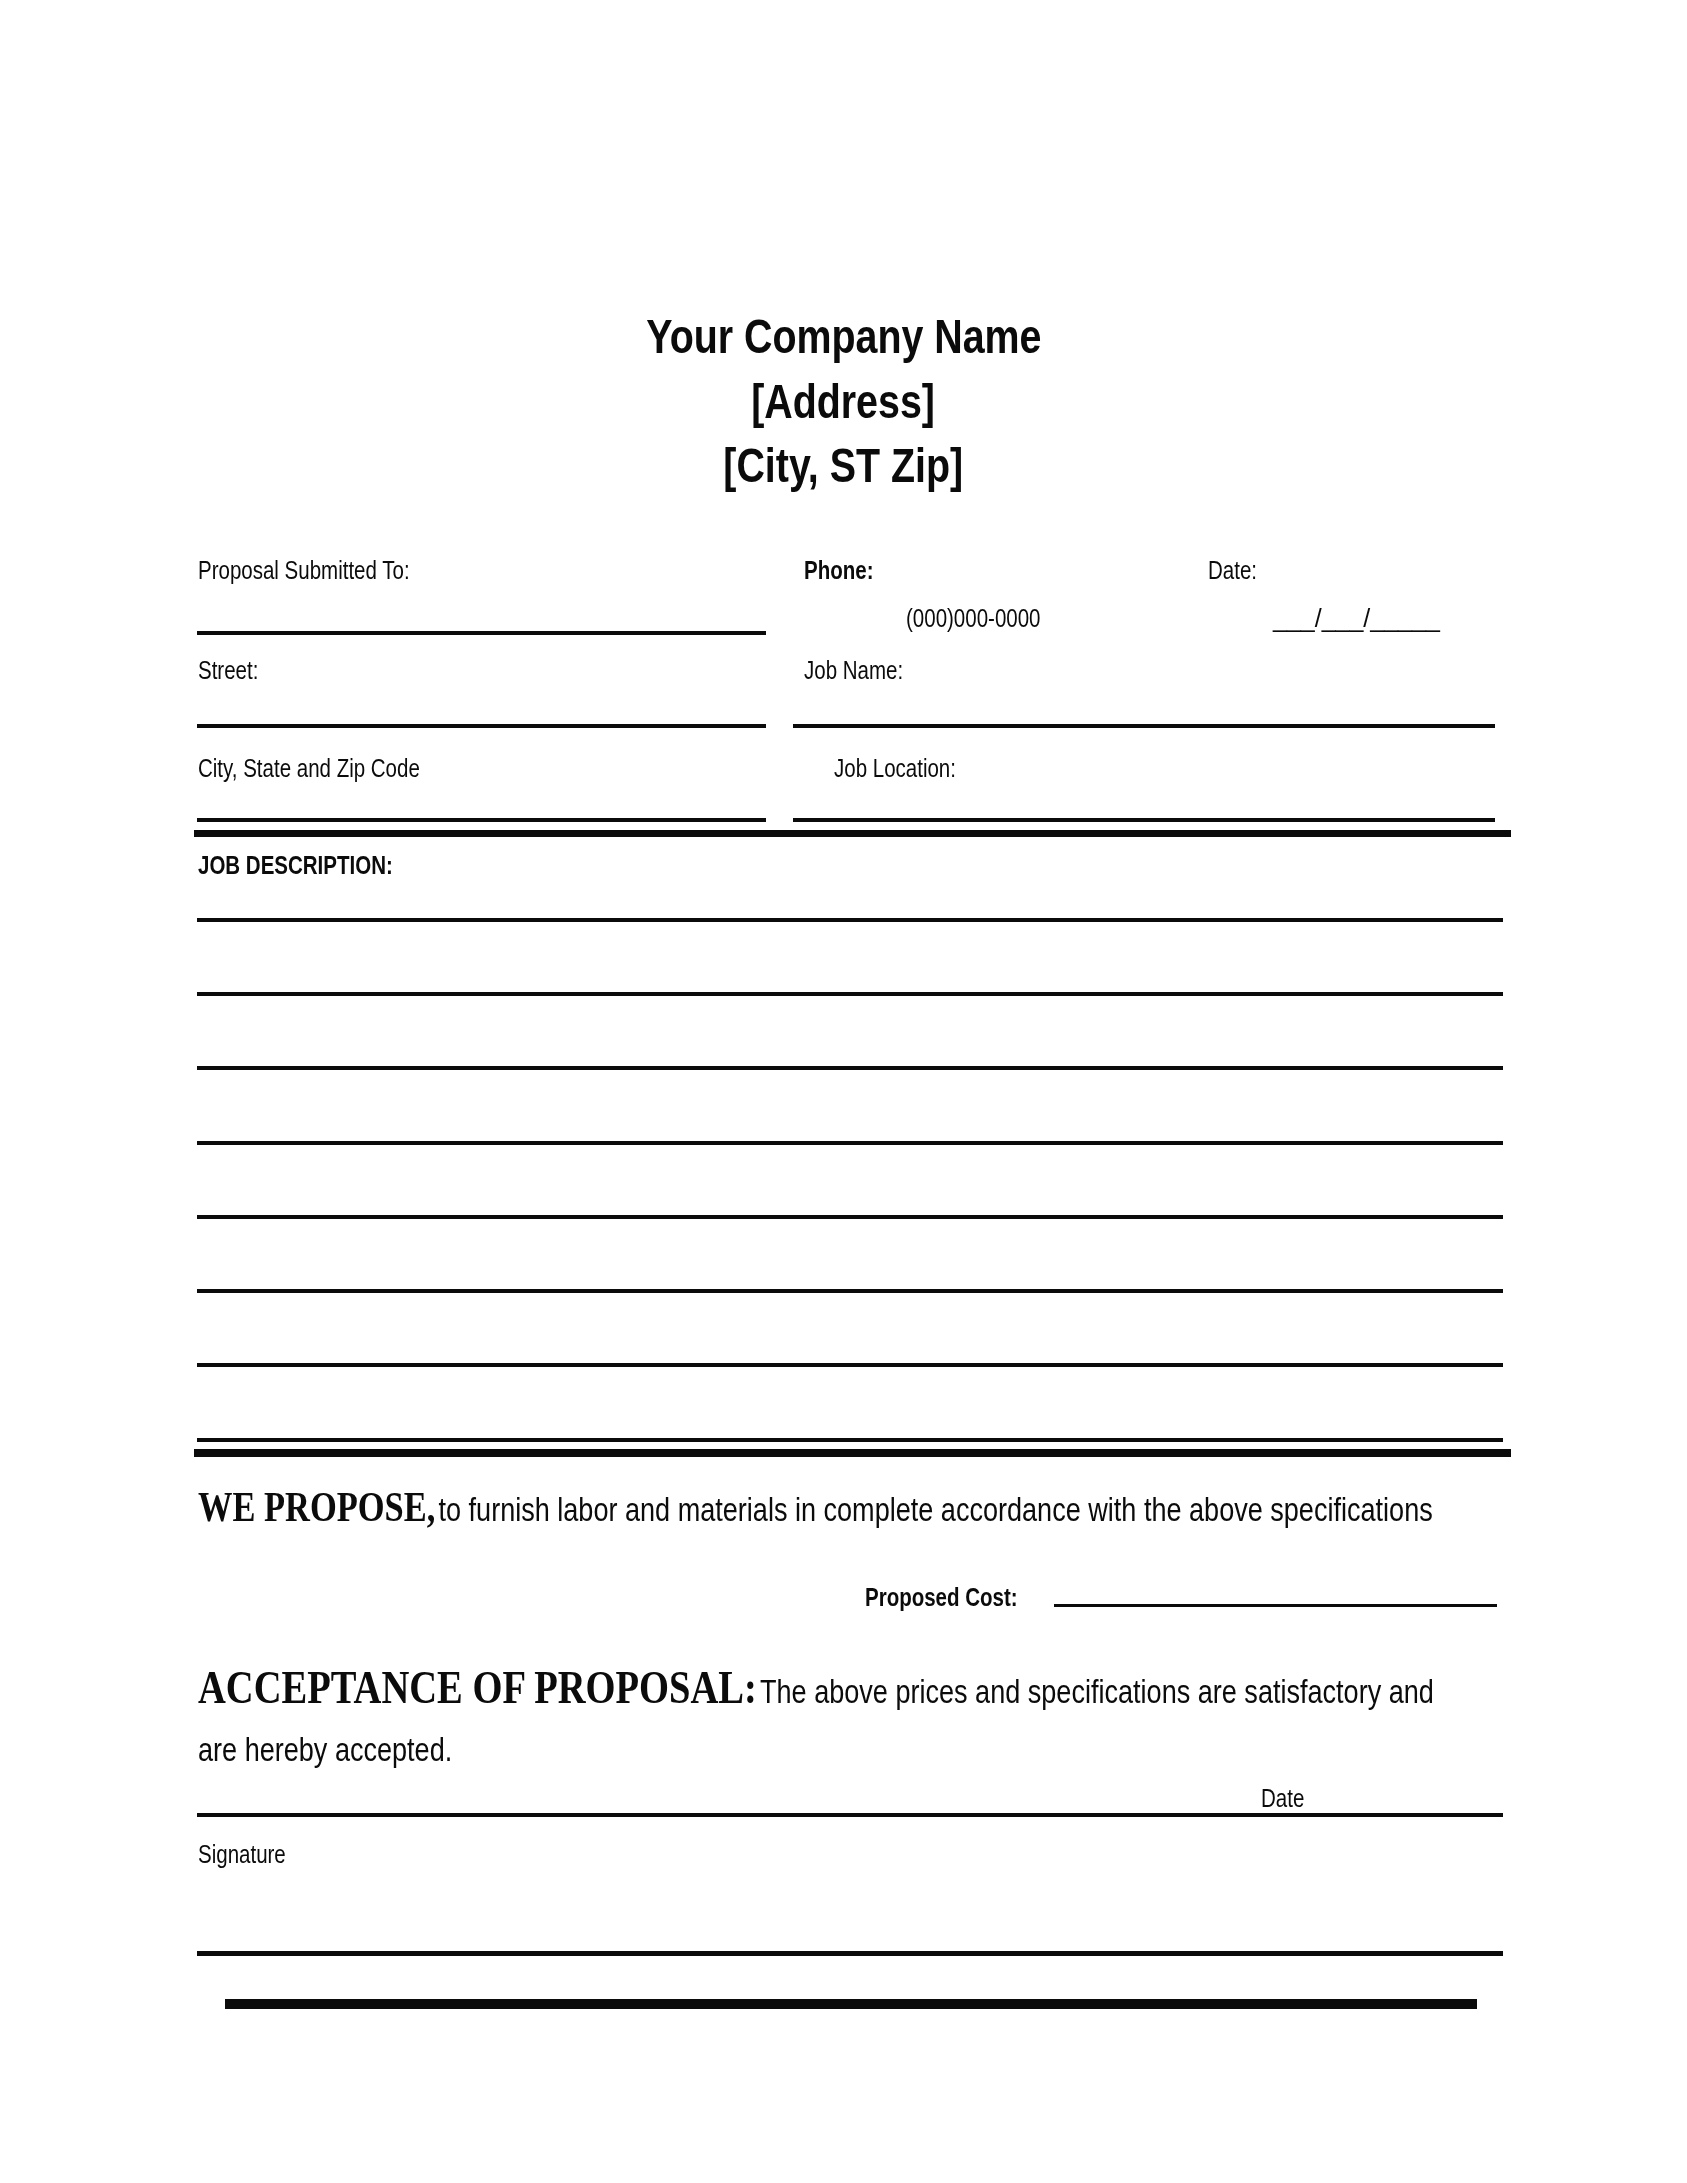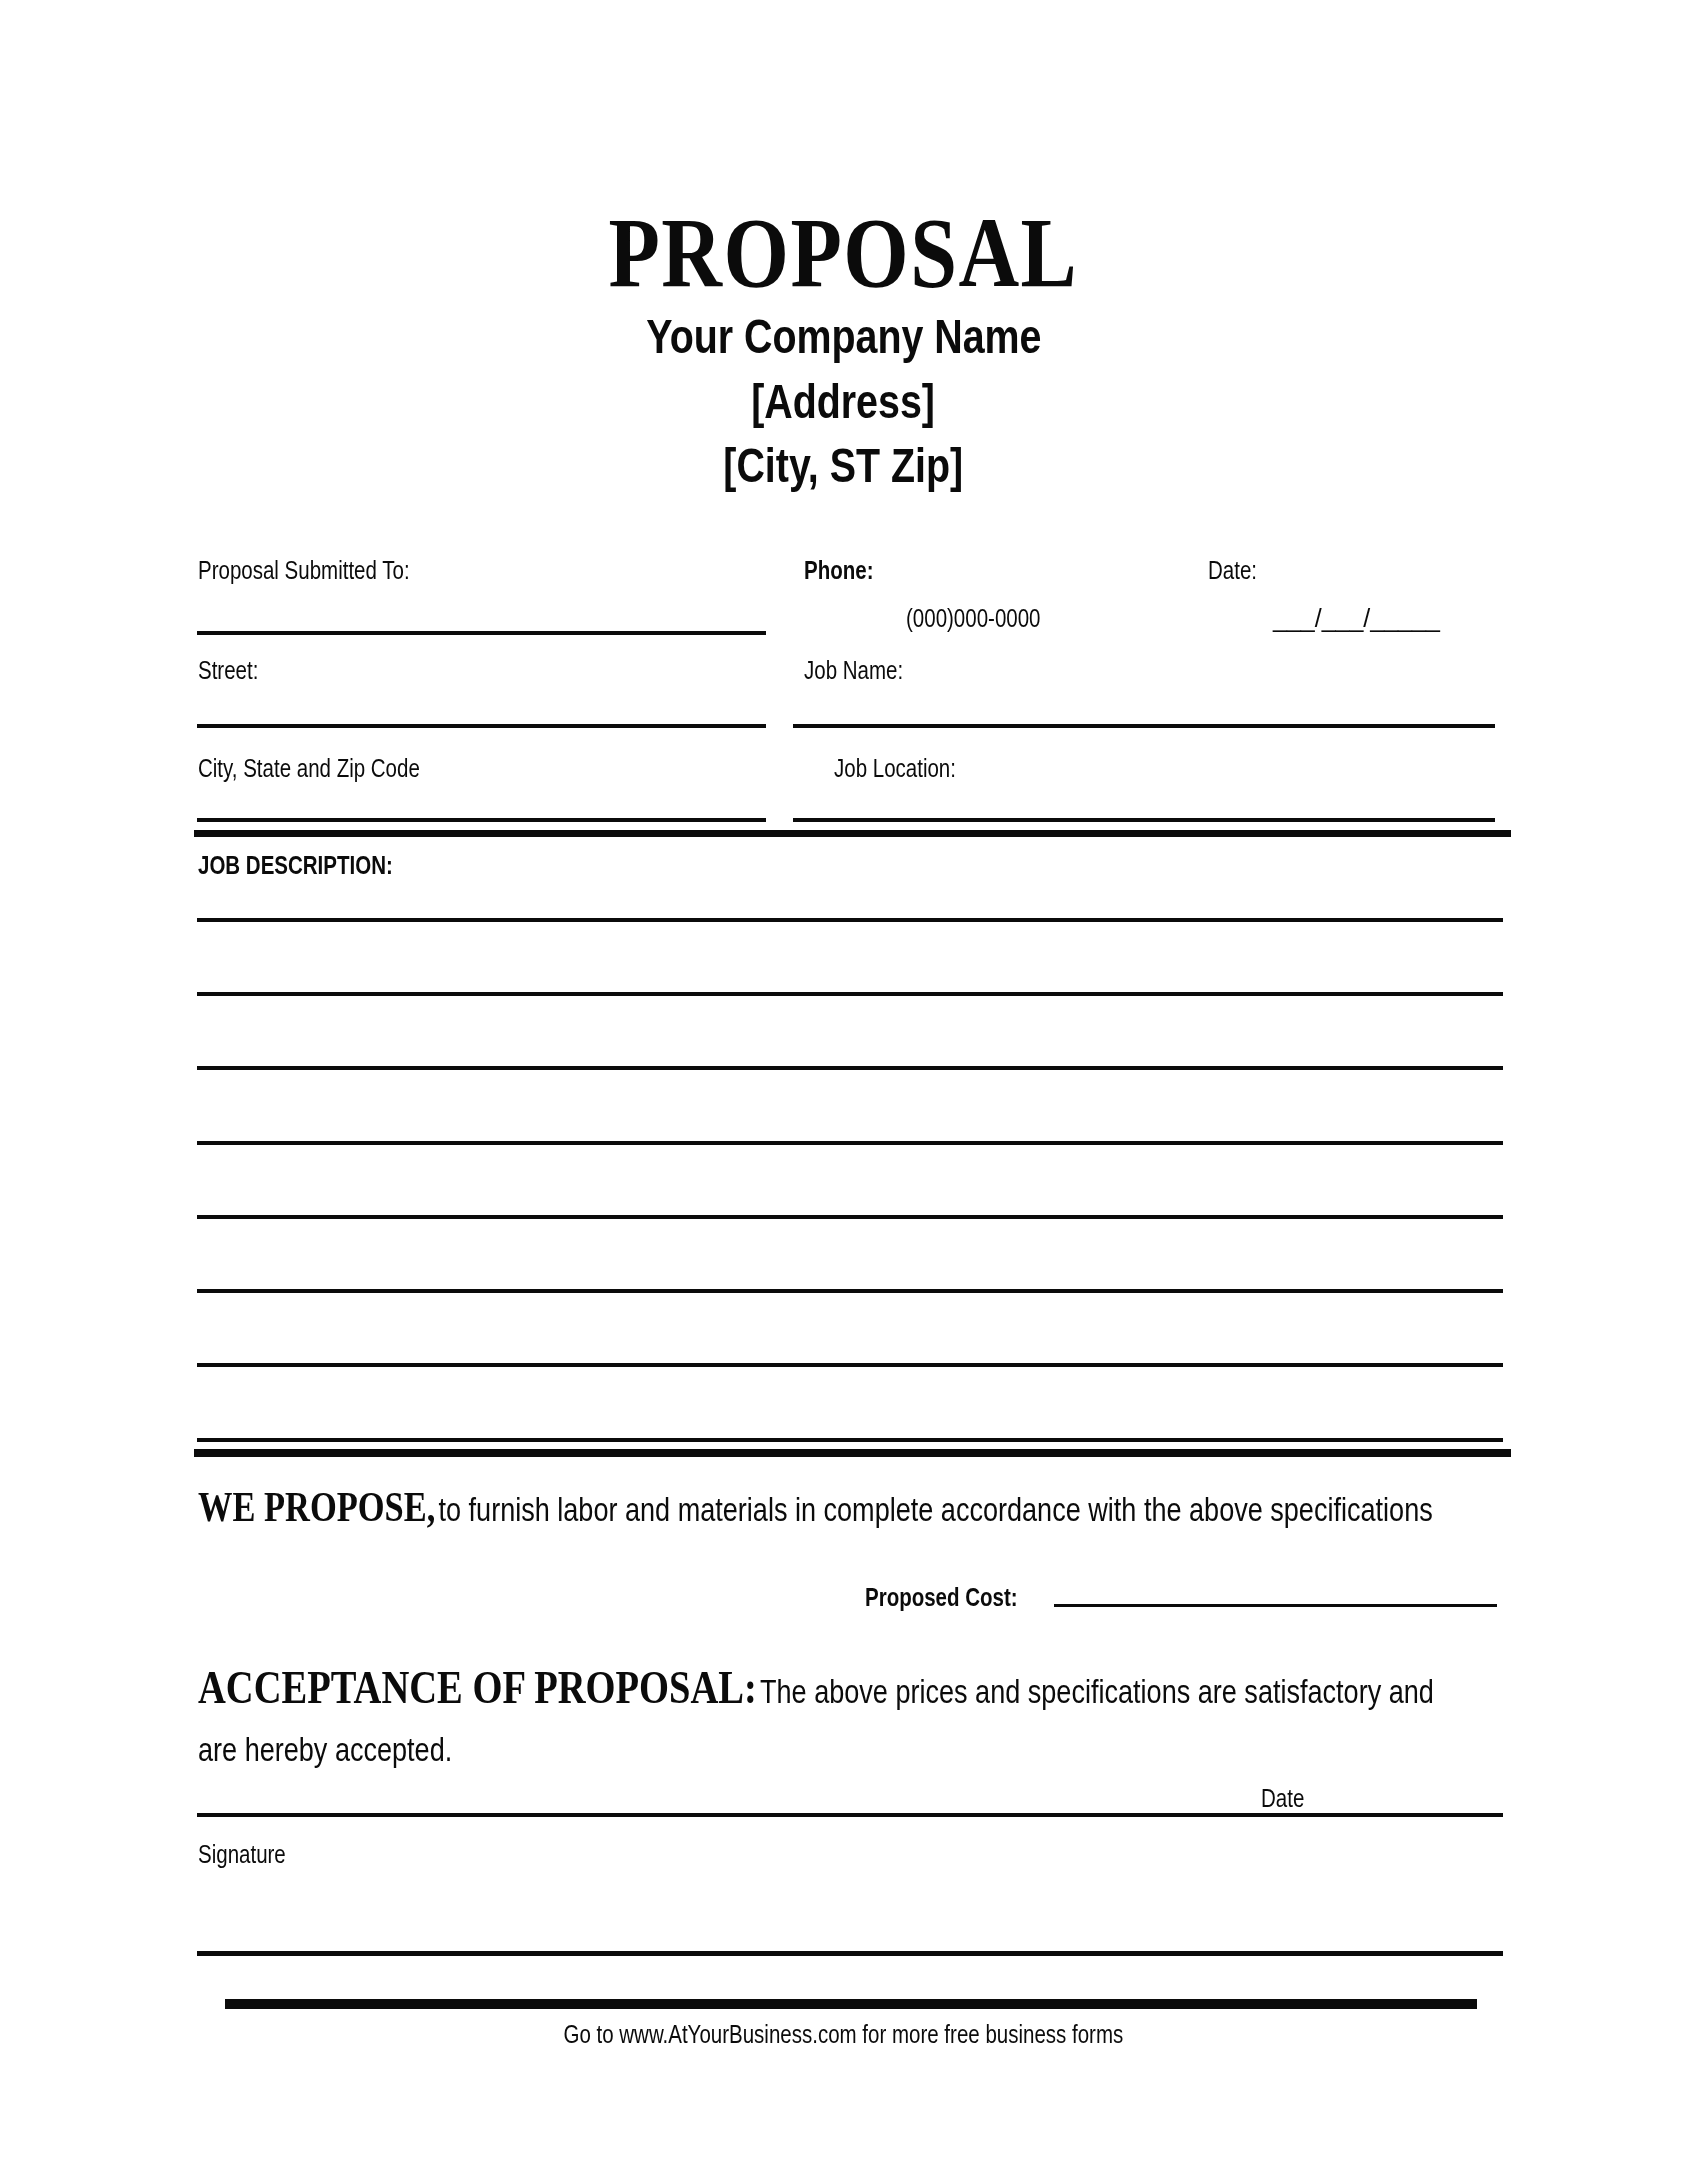--- a/index.html
+++ b/index.html
@@ -24,23 +24,20 @@
   .rule{position:absolute;left:197px;width:1306px;height:3.5px;background:#0b0b0b;}
   .fieldline{position:absolute;height:3.5px;background:#0b0b0b;}
   .thick{position:absolute;background:#0b0b0b;}
   .company-line{font-size:48px;font-weight:700;line-height:1;}
 </style>
 </head>
 <body>
 
 <div class="page">
 
-  <div class="center-row" style="top:203px;">
-    <span class="title-t">PROPOSAL</span>
-  </div>
   <div class="center-row" style="top:378px;">
     <span class="company-line cx-c">[Address]</span>
   </div>
   <div class="center-row" style="top:313px;">
     <span class="company-line cx-c">Your Company Name</span>
   </div>
   <div class="center-row" style="top:442px;">
     <span class="company-line cx-c">[City, ST Zip]</span>
   </div>
 
@@ -122,18 +119,15 @@
   <div class="abs lbl" style="left:1261px;top:1786px;">
     <span class="cx">Date</span>
   </div>
   <div class="fieldline" style="left:197px;top:1813px;width:1306px;"></div>
   <div class="abs lbl" style="left:198px;top:1842px;">
     <span class="cx">Signature</span>
   </div>
 
   <div class="thick" style="left:197px;top:1951px;width:1306px;height:5.2px;"></div>
   <div class="thick" style="left:225px;top:1999px;width:1252px;height:9.6px;"></div>
-  <div class="center-row lbl" style="top:2022px;">
-    <span class="cx-c">Go to www.AtYourBusiness.com for more free business forms</span>
-  </div>
 
 </div>
 
 
 </body></html>

